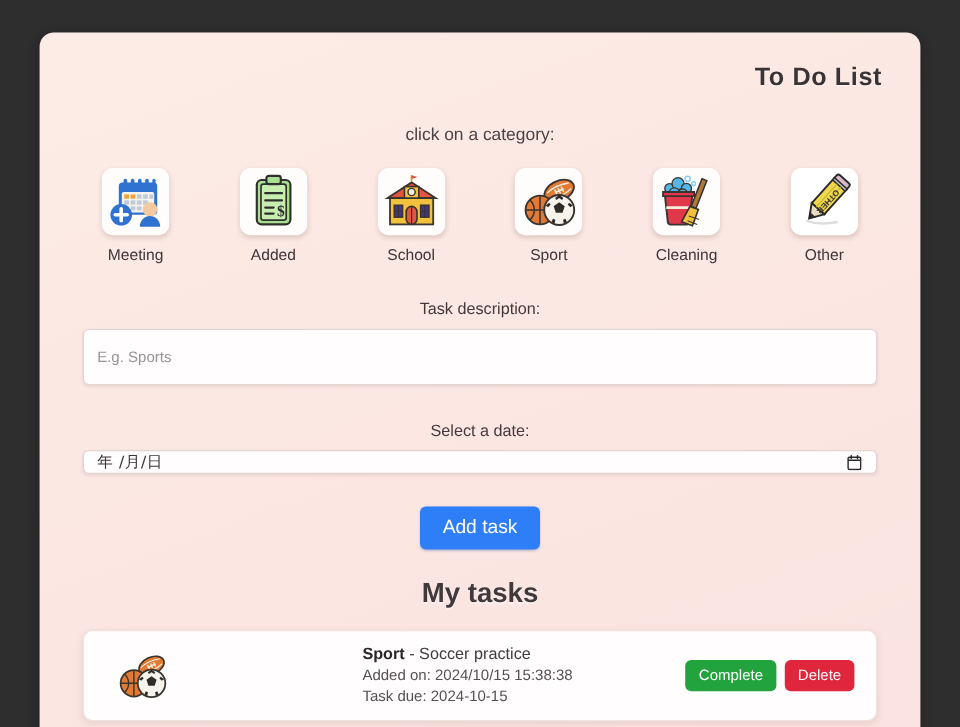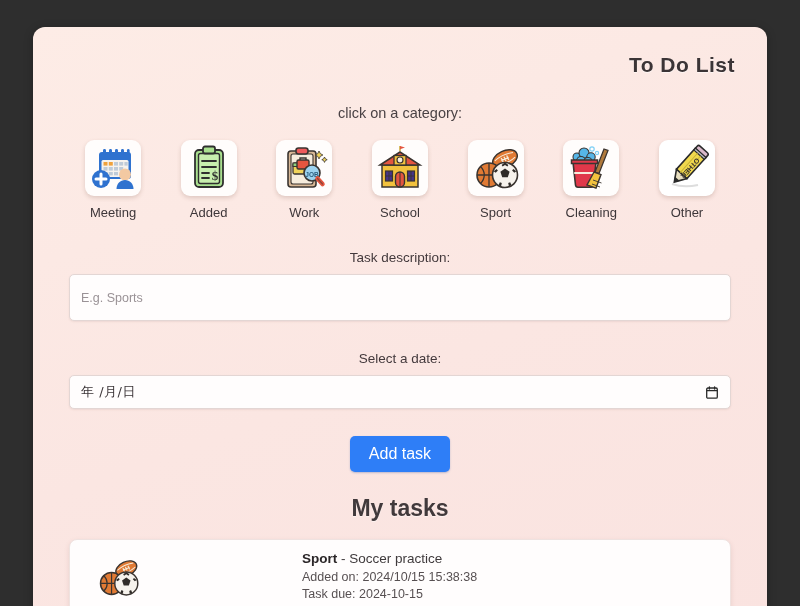--- a/index.html
+++ b/index.html
@@ -93,21 +93,21 @@
     border-radius: 5px;
     padding: 0 11px;
     font-size: 12.5px;
     font-family: "Liberation Sans", sans-serif;
     color: #32292c;
     box-shadow: 0 1px 2px rgba(120,80,70,0.10);
     outline: none;
   }
   .text-input::placeholder { color: #9a9296; }
   .date-input {
-    height: 34px;
+    height: 20px;
     display: flex;
     align-items: center;
     justify-content: space-between;
   }
   .date-placeholder {
     font-size: 13px;
     color: #3a3336;
     letter-spacing: 0.5px;
     font-family: "DejaVu Sans", sans-serif;
   }
@@ -250,42 +250,20 @@
               <path d="M18 24h14"></path>
               <path d="M18 30h7"></path>
               <path d="M18 35h7"></path>
           </g>
           <text x="31" y="37" font-size="13" font-weight="bold" font-family="Liberation Serif, serif" fill="#2f2f2f" text-anchor="middle">$</text>
         </svg>
       </div>
       <div class="cat-label">Added</div>
     </div>
 
-    <div class="category">
-      <div class="cat-icon-box">
-        <svg width="50" height="50" viewBox="0 0 50 50">
-          <rect x="9" y="8" width="28" height="36" rx="3" fill="#d8b896" stroke="#3a3430" stroke-width="1.6"></rect>
-          <rect x="12" y="11" width="22" height="30" rx="2" fill="#f6ecdc" stroke="#3a3430" stroke-width="1.1"></rect>
-          <rect x="17" y="5" width="12" height="6" rx="2.5" fill="#ef5b5b" stroke="#3a3430" stroke-width="1.6"></rect>
-          <rect x="14" y="20" width="13" height="11" rx="1.5" fill="#f0d35a" stroke="#3a3430" stroke-width="1.3"></rect>
-          <path d="M14 20h13v3.5H14z" fill="#8fd27e" stroke="#3a3430" stroke-width="1.1"></path>
-          <rect x="18" y="17" width="12" height="9" rx="1.5" fill="#e4553f" stroke="#3a3430" stroke-width="1.4"></rect>
-          <path d="M21 17v-2h6v2" stroke="#3a3430" stroke-width="1.4" fill="none"></path>
-          <circle cx="33" cy="30" r="8" fill="#9dd3ef" stroke="#3a3430" stroke-width="1.6"></circle>
-          <text x="33" y="33.5" font-size="6.5" font-weight="bold" font-family="Liberation Sans, sans-serif" fill="#2a5d7d" text-anchor="middle">JOB</text>
-          <path d="M38.5 35.5l5 5.5" stroke="#e4553f" stroke-width="4.5" stroke-linecap="round"></path>
-          <path d="M38.5 35.5l5 5.5" stroke="#3a3430" stroke-width="1.2" stroke-linecap="round" fill="none" opacity="0.5"></path>
-          <g fill="#f0d35a" stroke="#3a3430" stroke-width="0.8">
-            <path d="M40 8l1.3 2.6L43.9 12l-2.6 1.3L40 15.9l-1.3-2.6L36.1 12l2.6-1.3z"></path>
-            <path d="M45.5 14l.9 1.8 1.8.9-1.8.9-.9 1.8-.9-1.8-1.8-.9 1.8-.9z"></path>
-          </g>
-        </svg>
-      </div>
-      <div class="cat-label">Work</div>
-    </div>
 
     <div class="category">
       <div class="cat-icon-box">
         <svg width="50" height="50" viewBox="0 0 50 50">
           <path d="M25 3v5" stroke="#c9a227" stroke-width="1.4"></path>
           <path d="M25 3l5 1.6-5 1.6z" fill="#e4553f"></path>
           <rect x="7" y="22" width="36" height="22" fill="#f2c23e" stroke="#3a3430" stroke-width="1.5"></rect>
           <path d="M5 22L25 9l20 13z" fill="#e4553f" stroke="#3a3430" stroke-width="1.5"></path>
           <rect x="19" y="12.5" width="12" height="9.5" fill="#f2c23e" stroke="#3a3430" stroke-width="1.3"></rect>
           <circle cx="25" cy="17" r="3" fill="#f6ecdc" stroke="#3a3430" stroke-width="1.2"></circle>
@@ -425,16 +403,20 @@
           </g>
         </svg>
       </div>
       <div class="task-body">
         <div class="task-head">
           <b>Sport</b><span> - </span><span>Soccer practice</span>
         </div>
         <div class="task-meta">Added on: 2024/10/15 15:38:38</div>
         <div class="task-meta">Task due: 2024-10-15</div>
       </div>
+      <div class="task-actions">
+        <button class="btn-complete">Complete</button>
+        <button class="btn-delete">Delete</button>
+      </div>
     </div>
   </div>
 
 </div>
 
 </body></html>

